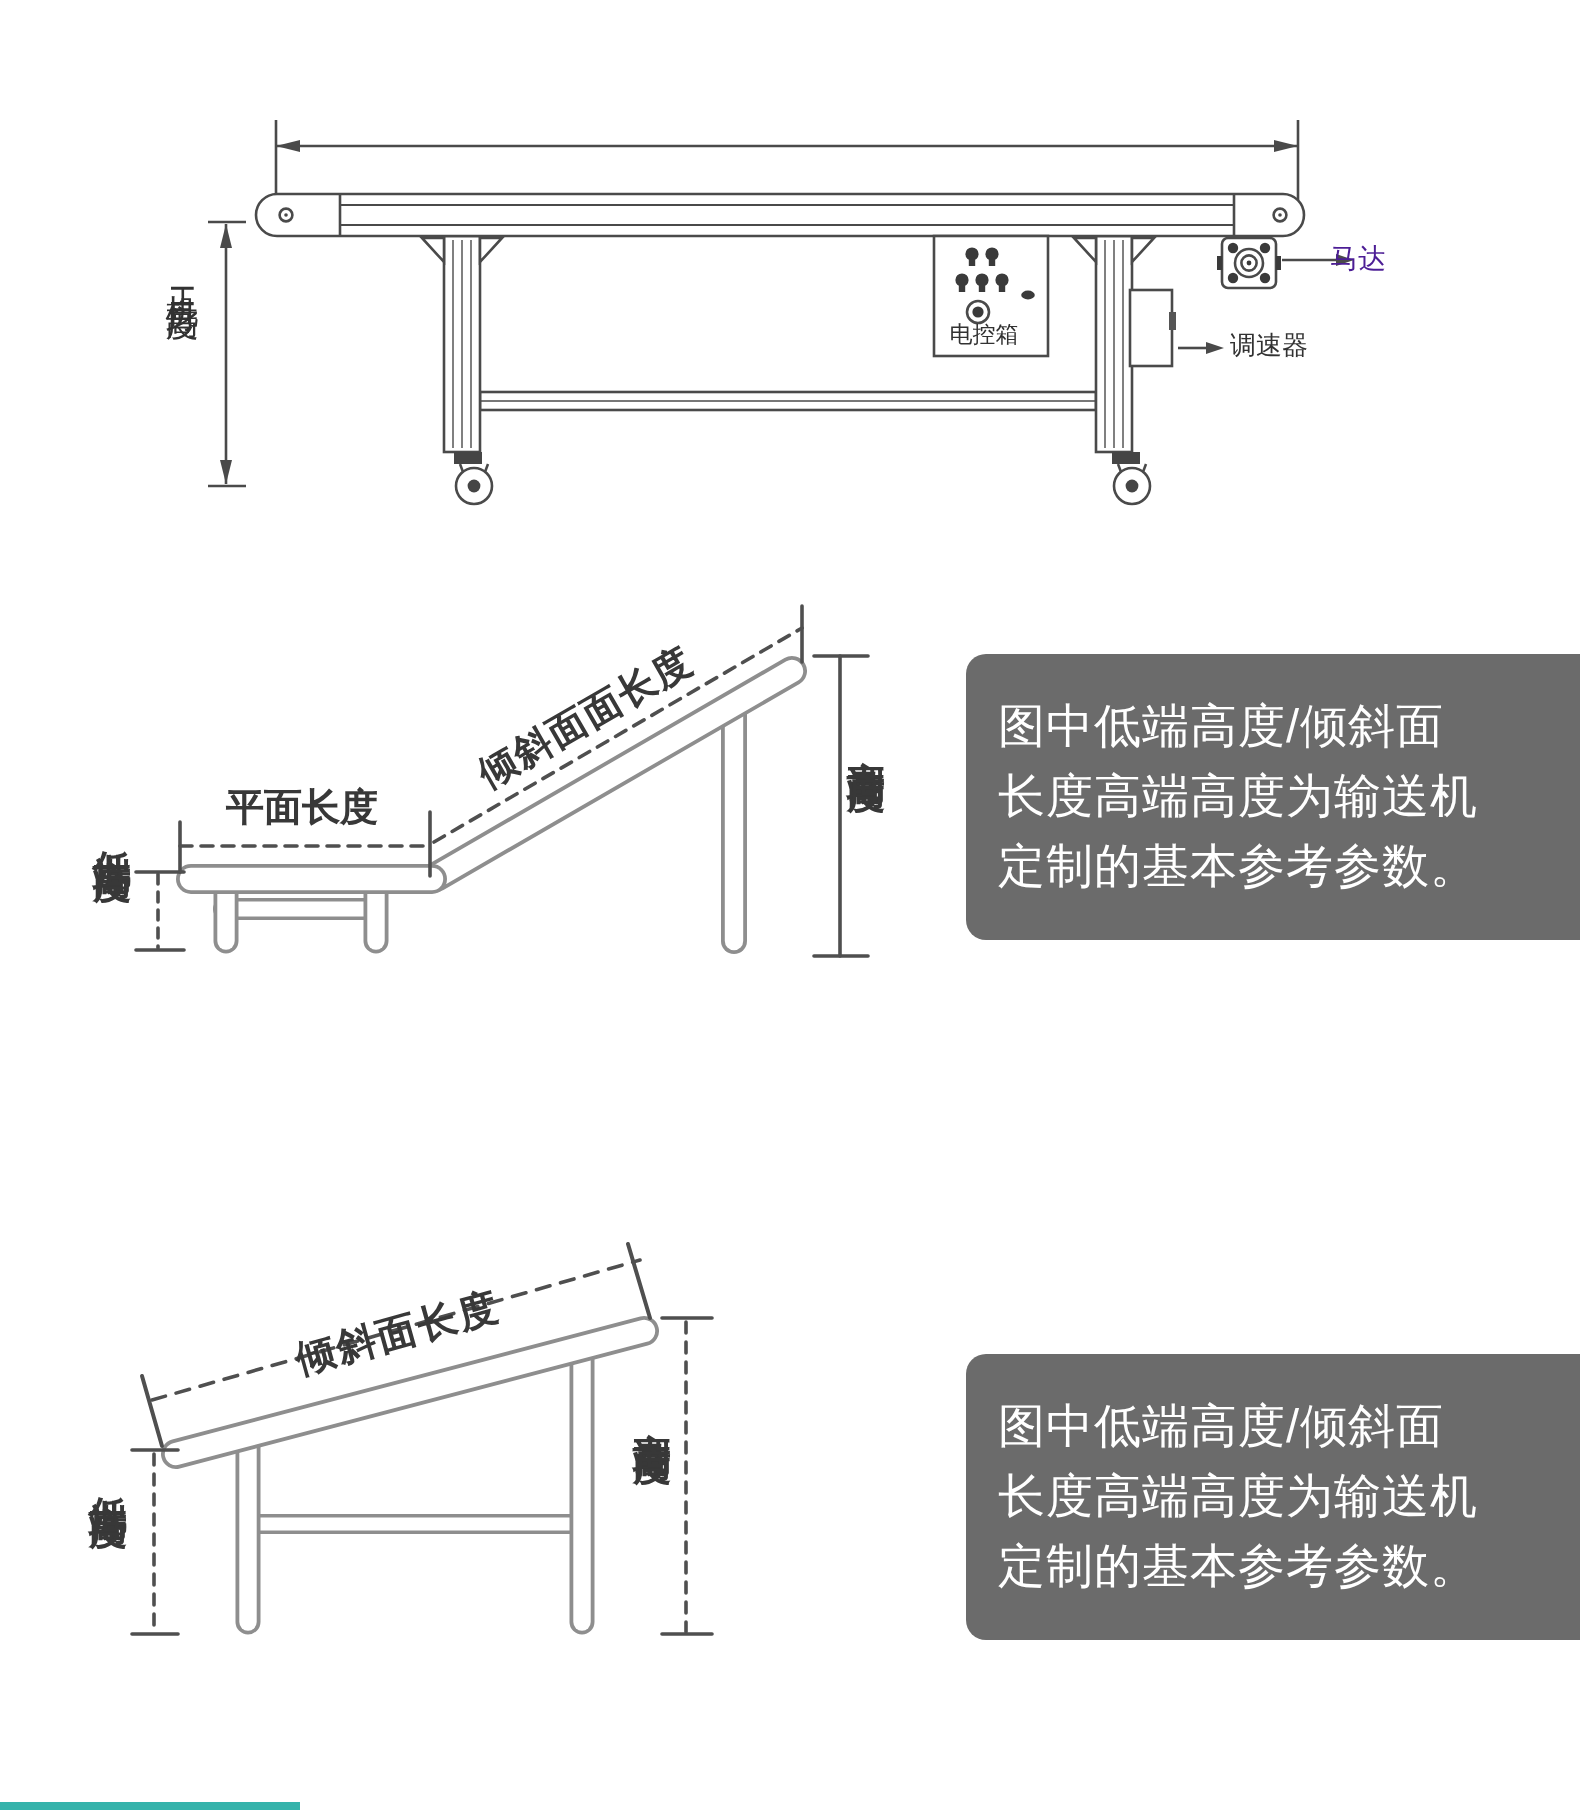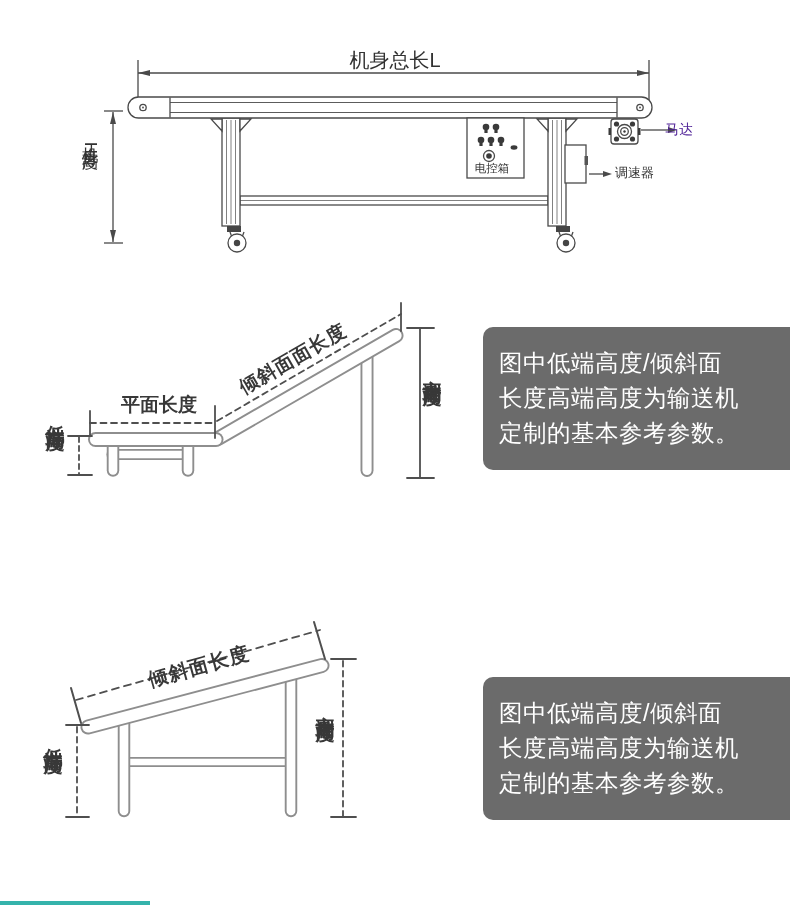--- a/index.html
+++ b/index.html
@@ -211,31 +211,30 @@
       </g>
       <g>
         <line x1="331" y1="659" x2="356" y2="659"></line>
         <line x1="331" y1="817" x2="356" y2="817"></line>
         <line x1="343" y1="661" x2="343" y2="816" stroke-dasharray="5.5 4.5"></line>
       </g>
     </g>
   </g>
 </svg>
 
-<div class="lbl lbl-h title" style="left:330px;top:49px;width:130px;text-align:center;">机身总长L</div>
 
 <div class="lbl lbl-v" style="left:82px;top:134px;height:120px;font-size:16.5px;color:#323232;">机身高度H</div>
 
 <div class="lbl lbl-h" style="left:665px;top:122px;font-size:14px;color:#4c1d95;">马达</div>
 
 <div class="lbl lbl-h small" style="left:615px;top:166px;">调速器</div>
 
 <div class="lbl lbl-h" style="left:467px;top:162px;width:50px;text-align:center;font-size:11.5px;color:#323232;">电控箱</div>
 
-<div class="lbl lbl-h dimtext" style="left:105px;top:395px;width:92px;text-align:right;">平面长度</div>
+<div class="lbl lbl-h dimtext" style="left:105px;top:395px;width:92px;text-align:center;">平面长度</div>
 
 <div class="lbl lbl-rot dimtext" style="left:228px;top:346px;width:130px;transform:rotate(-30deg);letter-spacing:1px;">倾斜面面长度</div>
 
 <div class="lbl lbl-v dimtext" style="left:46px;top:410px;height:90px;">低端高度</div>
 
 <div class="lbl lbl-v dimtext" style="left:423px;top:365px;height:90px;">高端高度</div>
 
 <div class="lbl lbl-rot dimtext" style="left:139px;top:653px;width:120px;transform:rotate(-15.5deg);letter-spacing:1.5px;font-size:19.5px;">倾斜面长度</div>
 
 <div class="lbl lbl-v dimtext" style="left:44px;top:733px;height:90px;">低端高度</div>

